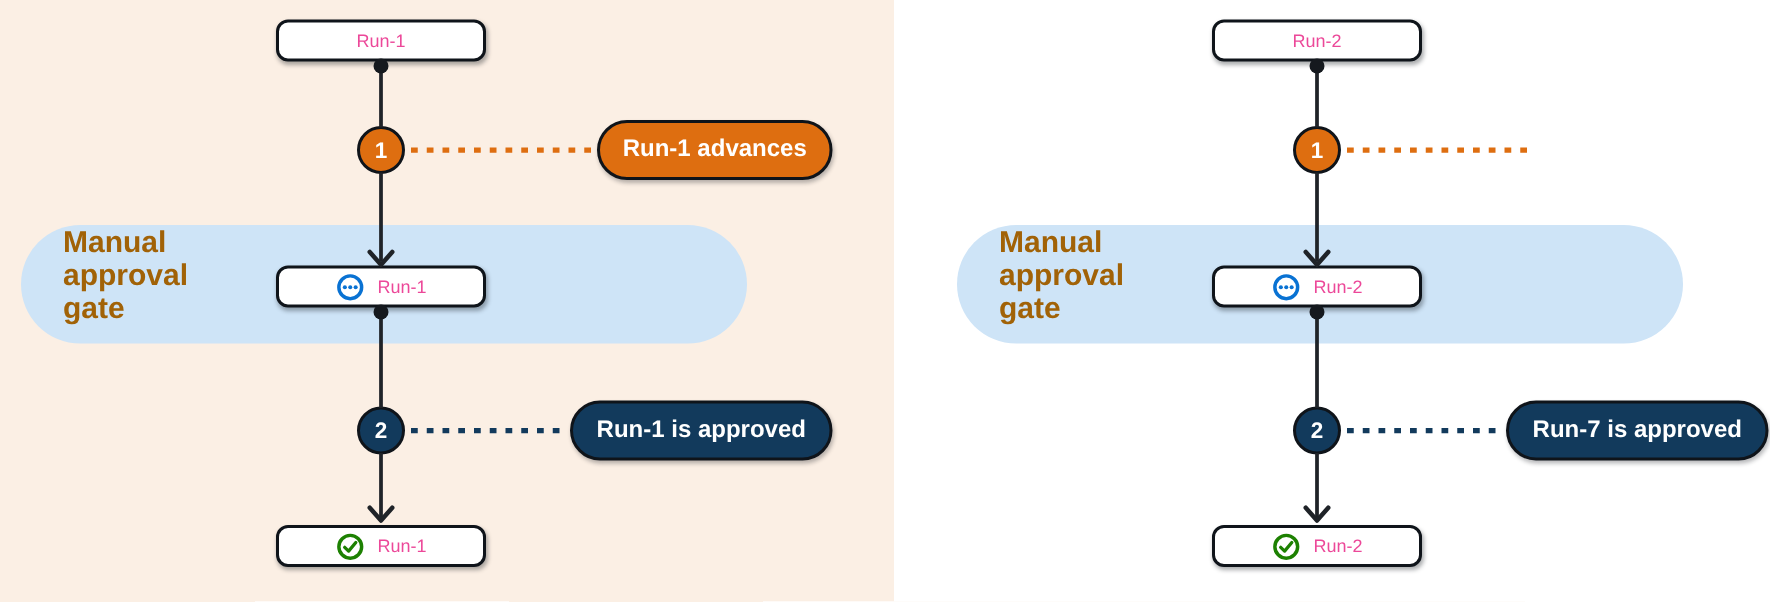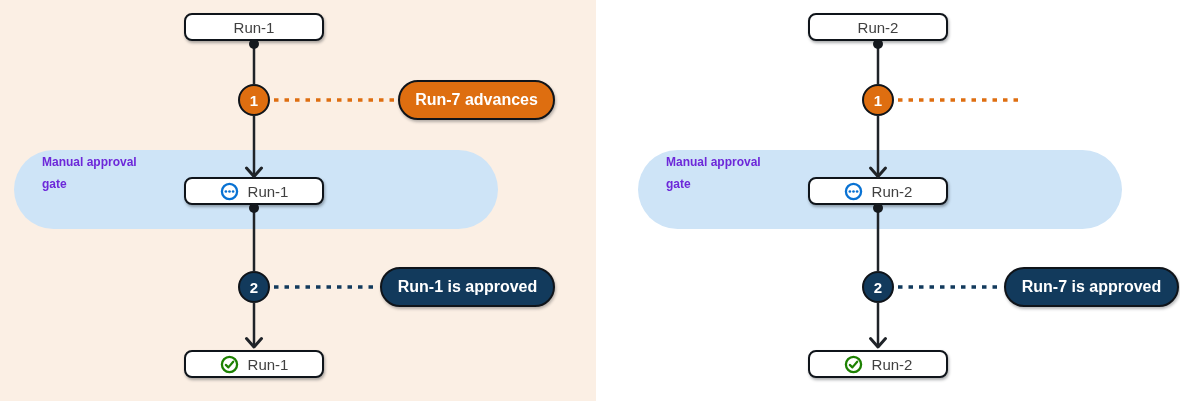--- a/index.html
+++ b/index.html
@@ -15,33 +15,33 @@
   .flow{position:absolute;top:0;width:556px;height:401px;}
   .flow--left{left:0;}
   .flow--right{left:624px;}
 
   .gate-band{
     position:absolute;left:14px;top:150px;width:484px;height:79px;
     background:#CEE4F7;border-radius:40px;
   }
   .gate-label{
     position:absolute;left:42px;top:151px;width:110px;
-    font-size:12px;font-weight:bold;color:#6d28d9;line-height:22px;
+    font-size:20px;font-weight:bold;color:#a16207;line-height:22px;
   }
 
   .node{
     position:absolute;left:184px;width:140px;height:28px;
     background:#ffffff;border:2px solid #0F141A;border-radius:8px;
     box-sizing:border-box;display:flex;align-items:center;justify-content:center;
     gap:9px;box-shadow:1px 2px 3px rgba(15,20,26,0.35);
   }
   .node--source{top:13px;}
   .node--gate{top:177px;}
   .node--deploy{top:350px;}
-  .node-label{font-size:15px;color:#404040;white-space:nowrap;}
+  .node-label{font-size:12px;color:#ec4899;white-space:nowrap;}
 
   .step-badge{
     position:absolute;left:238px;width:32px;height:32px;border-radius:50%;
     border:2px solid #0F141A;box-sizing:border-box;
     display:flex;align-items:center;justify-content:center;
     color:#fff;font-size:15px;font-weight:bold;
   }
   .step-badge--1{top:84px;background:#DE6E10;}
   .step-badge--2{top:271px;background:#123A5C;}
 
@@ -92,21 +92,21 @@
     </div>
 
     <div class="step-badge step-badge--1">
       <span>1</span>
     </div>
     <div class="step-badge step-badge--2">
       <span>2</span>
     </div>
 
     <div class="callout callout--advance">
-      <span>Run-7 advances</span>
+      <span>Run-1 advances</span>
     </div>
     <div class="callout callout--approve">
       <span>Run-1 is approved</span>
     </div>
 
     <svg class="connectors" width="556" height="401" viewBox="0 0 556 401">
       <line x1="254" y1="44" x2="254" y2="85" stroke="#1F2328" stroke-width="2.5"></line>
       <line x1="254" y1="115" x2="254" y2="174" stroke="#1F2328" stroke-width="2.5"></line>
       <path d="M246.5 168 L254 176.5 L261.5 168" fill="none" stroke="#1F2328" stroke-width="3" stroke-linecap="round" stroke-linejoin="round"></path>
       <line x1="254" y1="208" x2="254" y2="272" stroke="#1F2328" stroke-width="2.5"></line>

